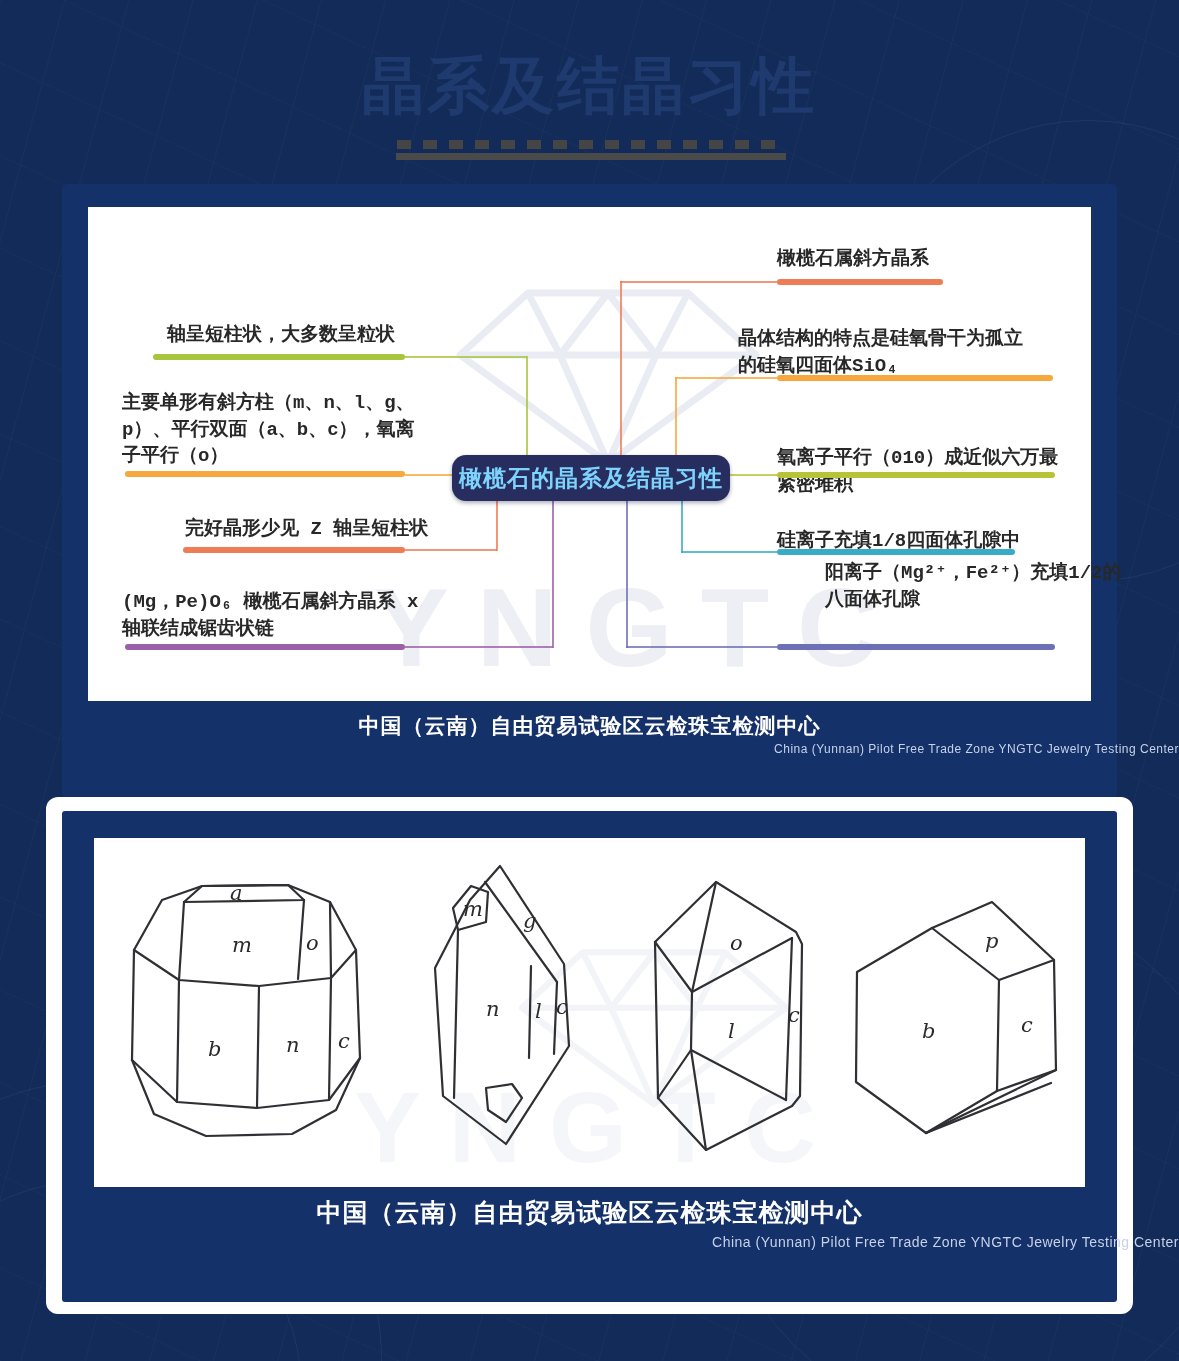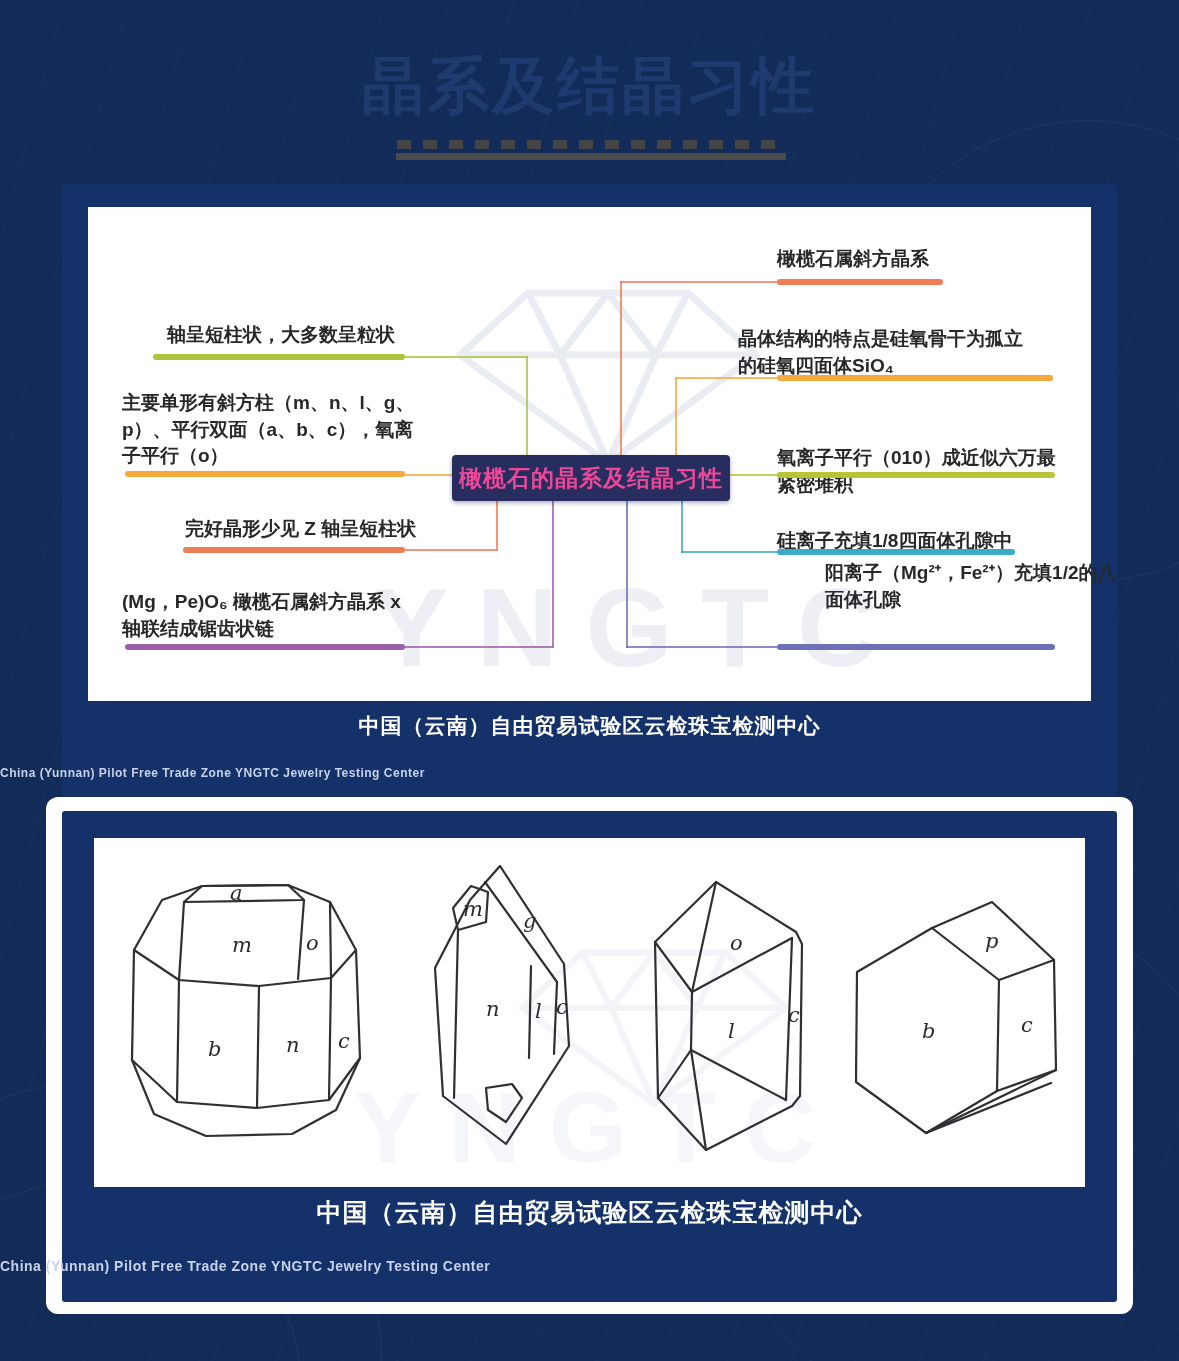--- a/index.html
+++ b/index.html
@@ -28,38 +28,39 @@
 
   .wm-text{
     position:absolute;font-weight:800;color:#edeff5;letter-spacing:28px;
     font-family:Liberation Sans, sans-serif;
   }
   .wm-svg{position:absolute;}
 
   .branch-text{
     position:absolute;font-size:19px;font-weight:700;color:#282828;line-height:1.4;
     z-index:4;
+    font-family:Liberation Mono, monospace;
   }
   .nowrap{white-space:nowrap;}
   .bar{position:absolute;height:6px;border-radius:3px;z-index:4;}
   .conn{position:absolute;opacity:0.8;z-index:3;}
   .center-node{
     position:absolute;left:452px;top:455px;width:278px;height:46px;z-index:5;
-    background:#272e5f;border-radius:4px;color:#ec4899;
+    background:#272e5f;border-radius:14px;color:#7dd3fc;
     display:flex;align-items:center;justify-content:center;
     font-size:23px;font-weight:700;letter-spacing:1px;
     box-shadow:0 2px 4px rgba(10,20,50,0.35);
   }
   .footer-zh{
     position:absolute;left:0;width:100%;text-align:center;color:#ffffff;
     font-weight:700;z-index:6;
   }
   .footer-en{
-    position:absolute;left:0;width:100%;text-align:left;color:#c6d2e8;
-    font-weight:700;z-index:6;letter-spacing:0.5px;margin-top:24px;
+    position:absolute;left:0;width:100%;text-align:right;color:#c6d2e8;
+    font-weight:400;z-index:6;letter-spacing:0.5px;
   }
   .crystal{position:absolute;}
   .crystal path{fill:none;stroke:#2f2f34;stroke-width:2.2;stroke-linejoin:round;stroke-linecap:round;}
   .face-label{font-family:"DejaVu Serif",serif;font-style:italic;font-size:21px;fill:#2b2b2b;}
   .wm-dia path{fill:none;stroke:#e9ecf3;stroke-width:7;stroke-linejoin:round;}
 </style>
 </head>
 <body>
 
 <div class="page">

